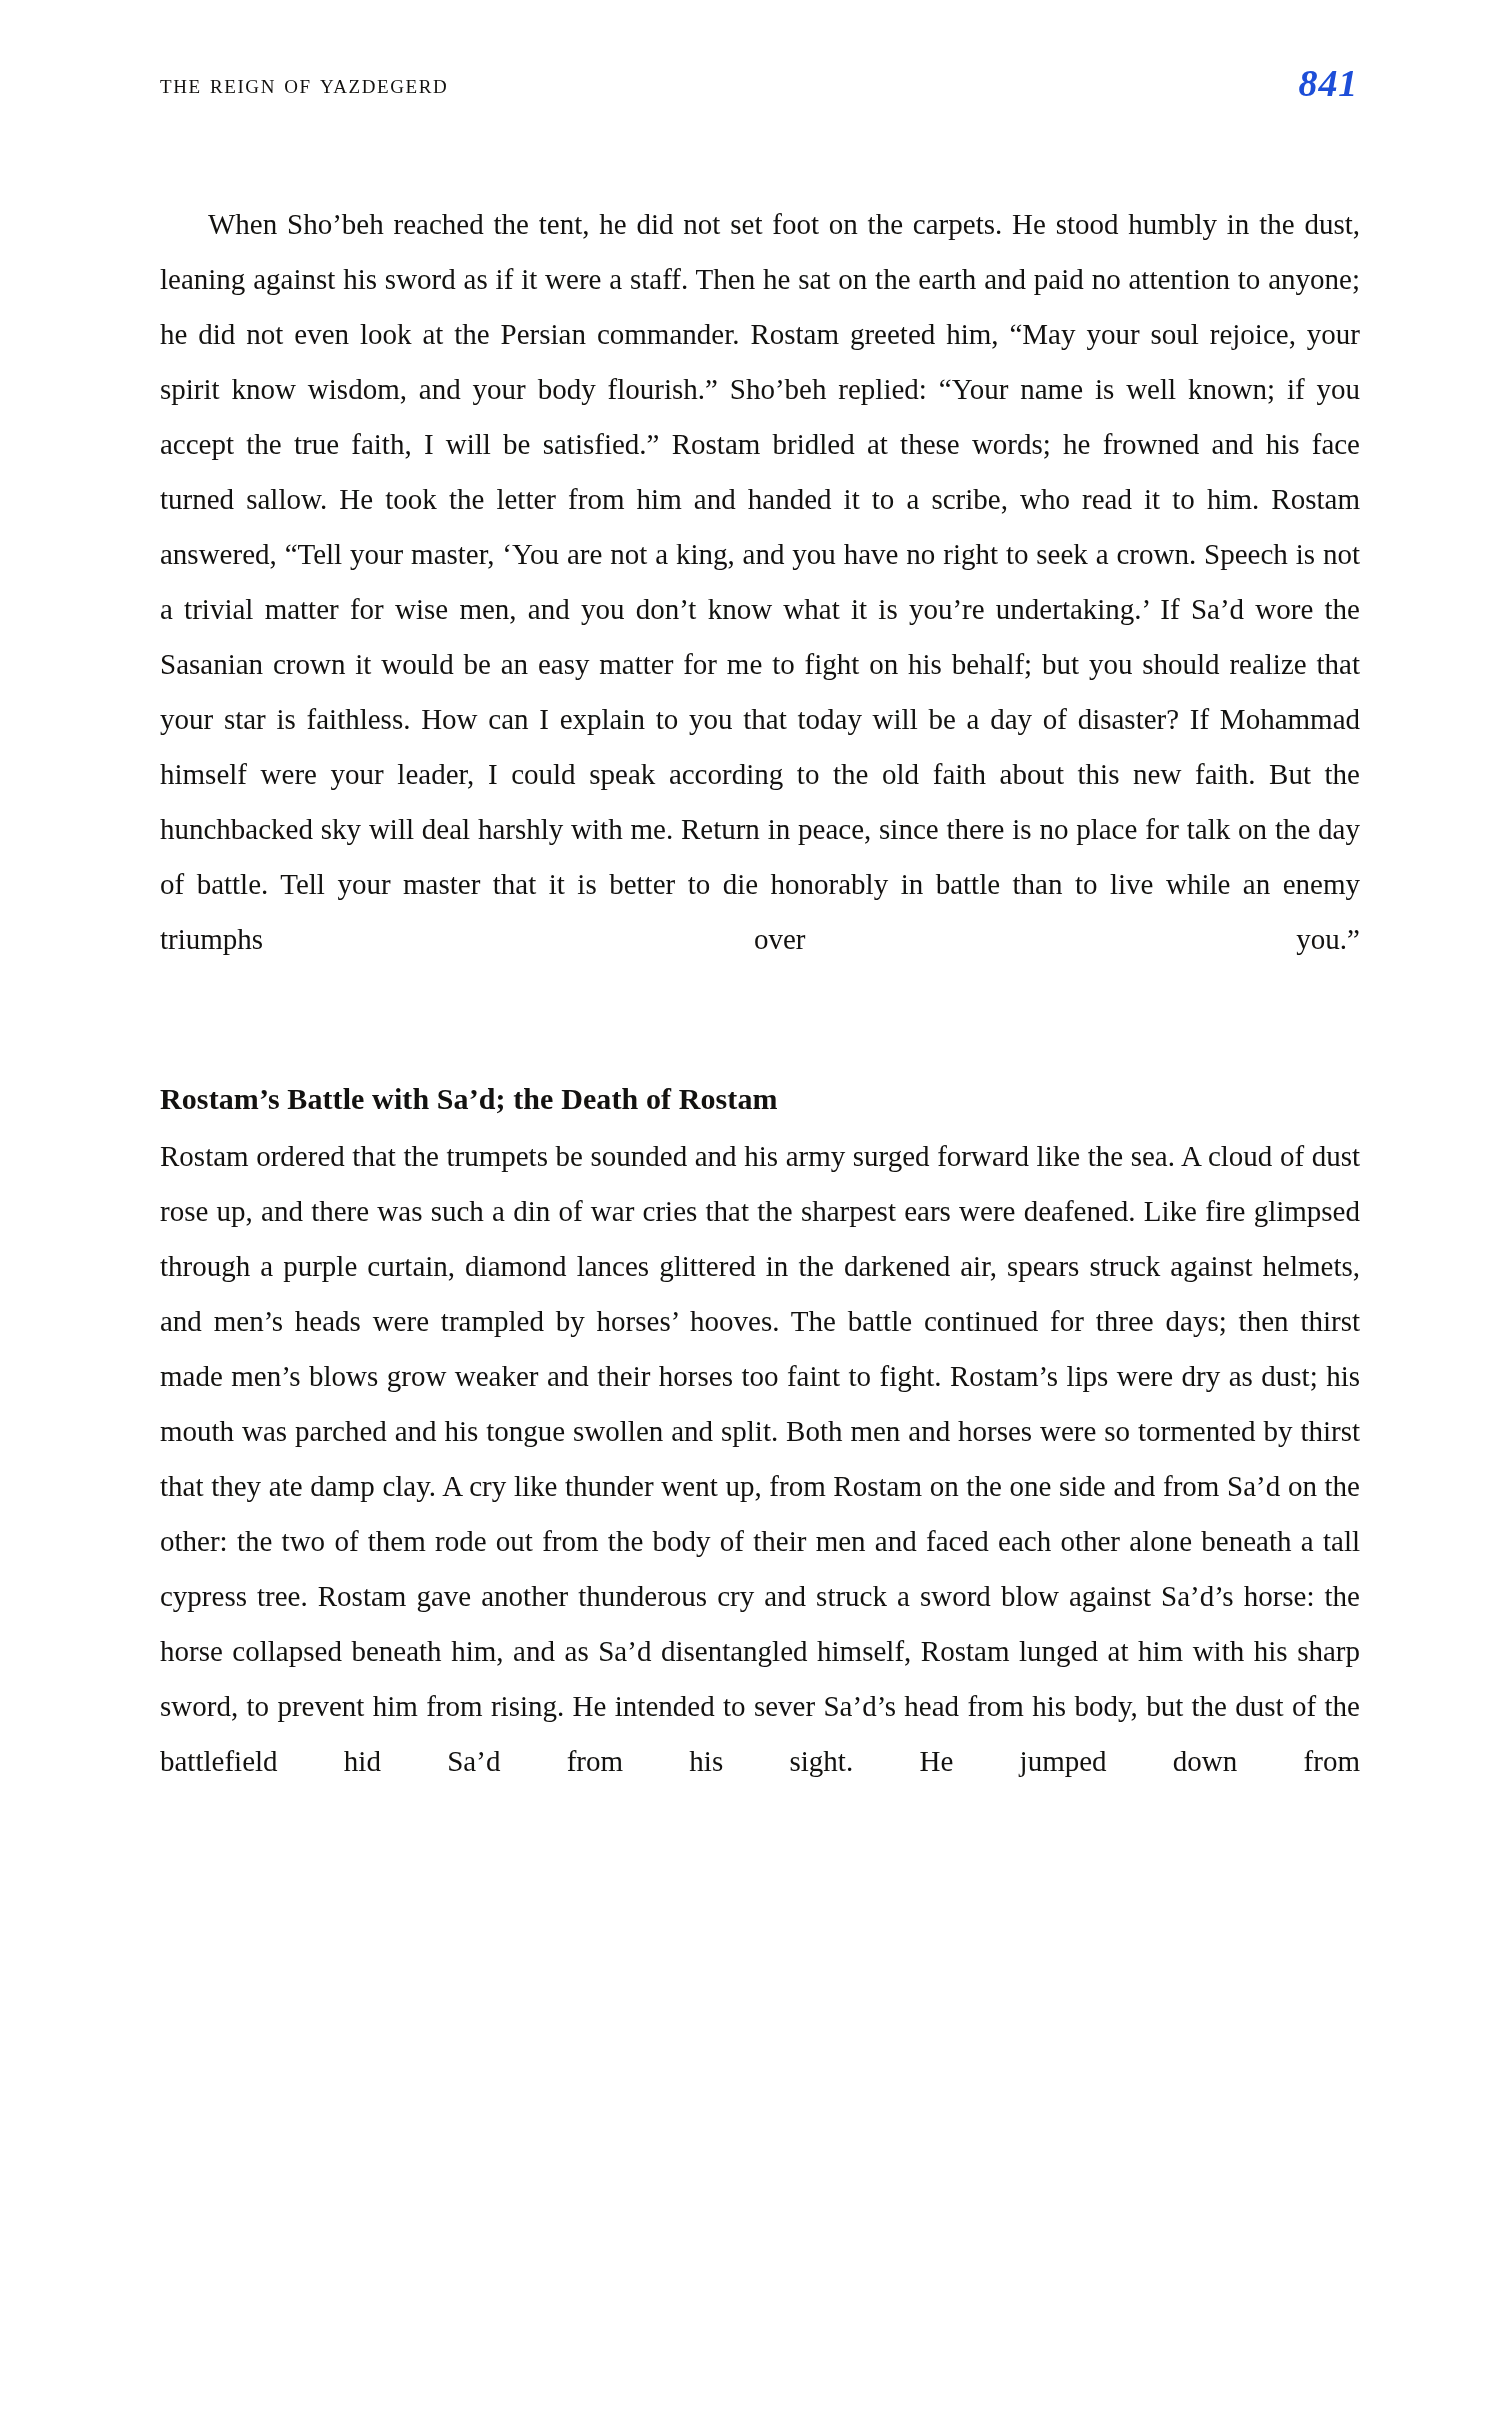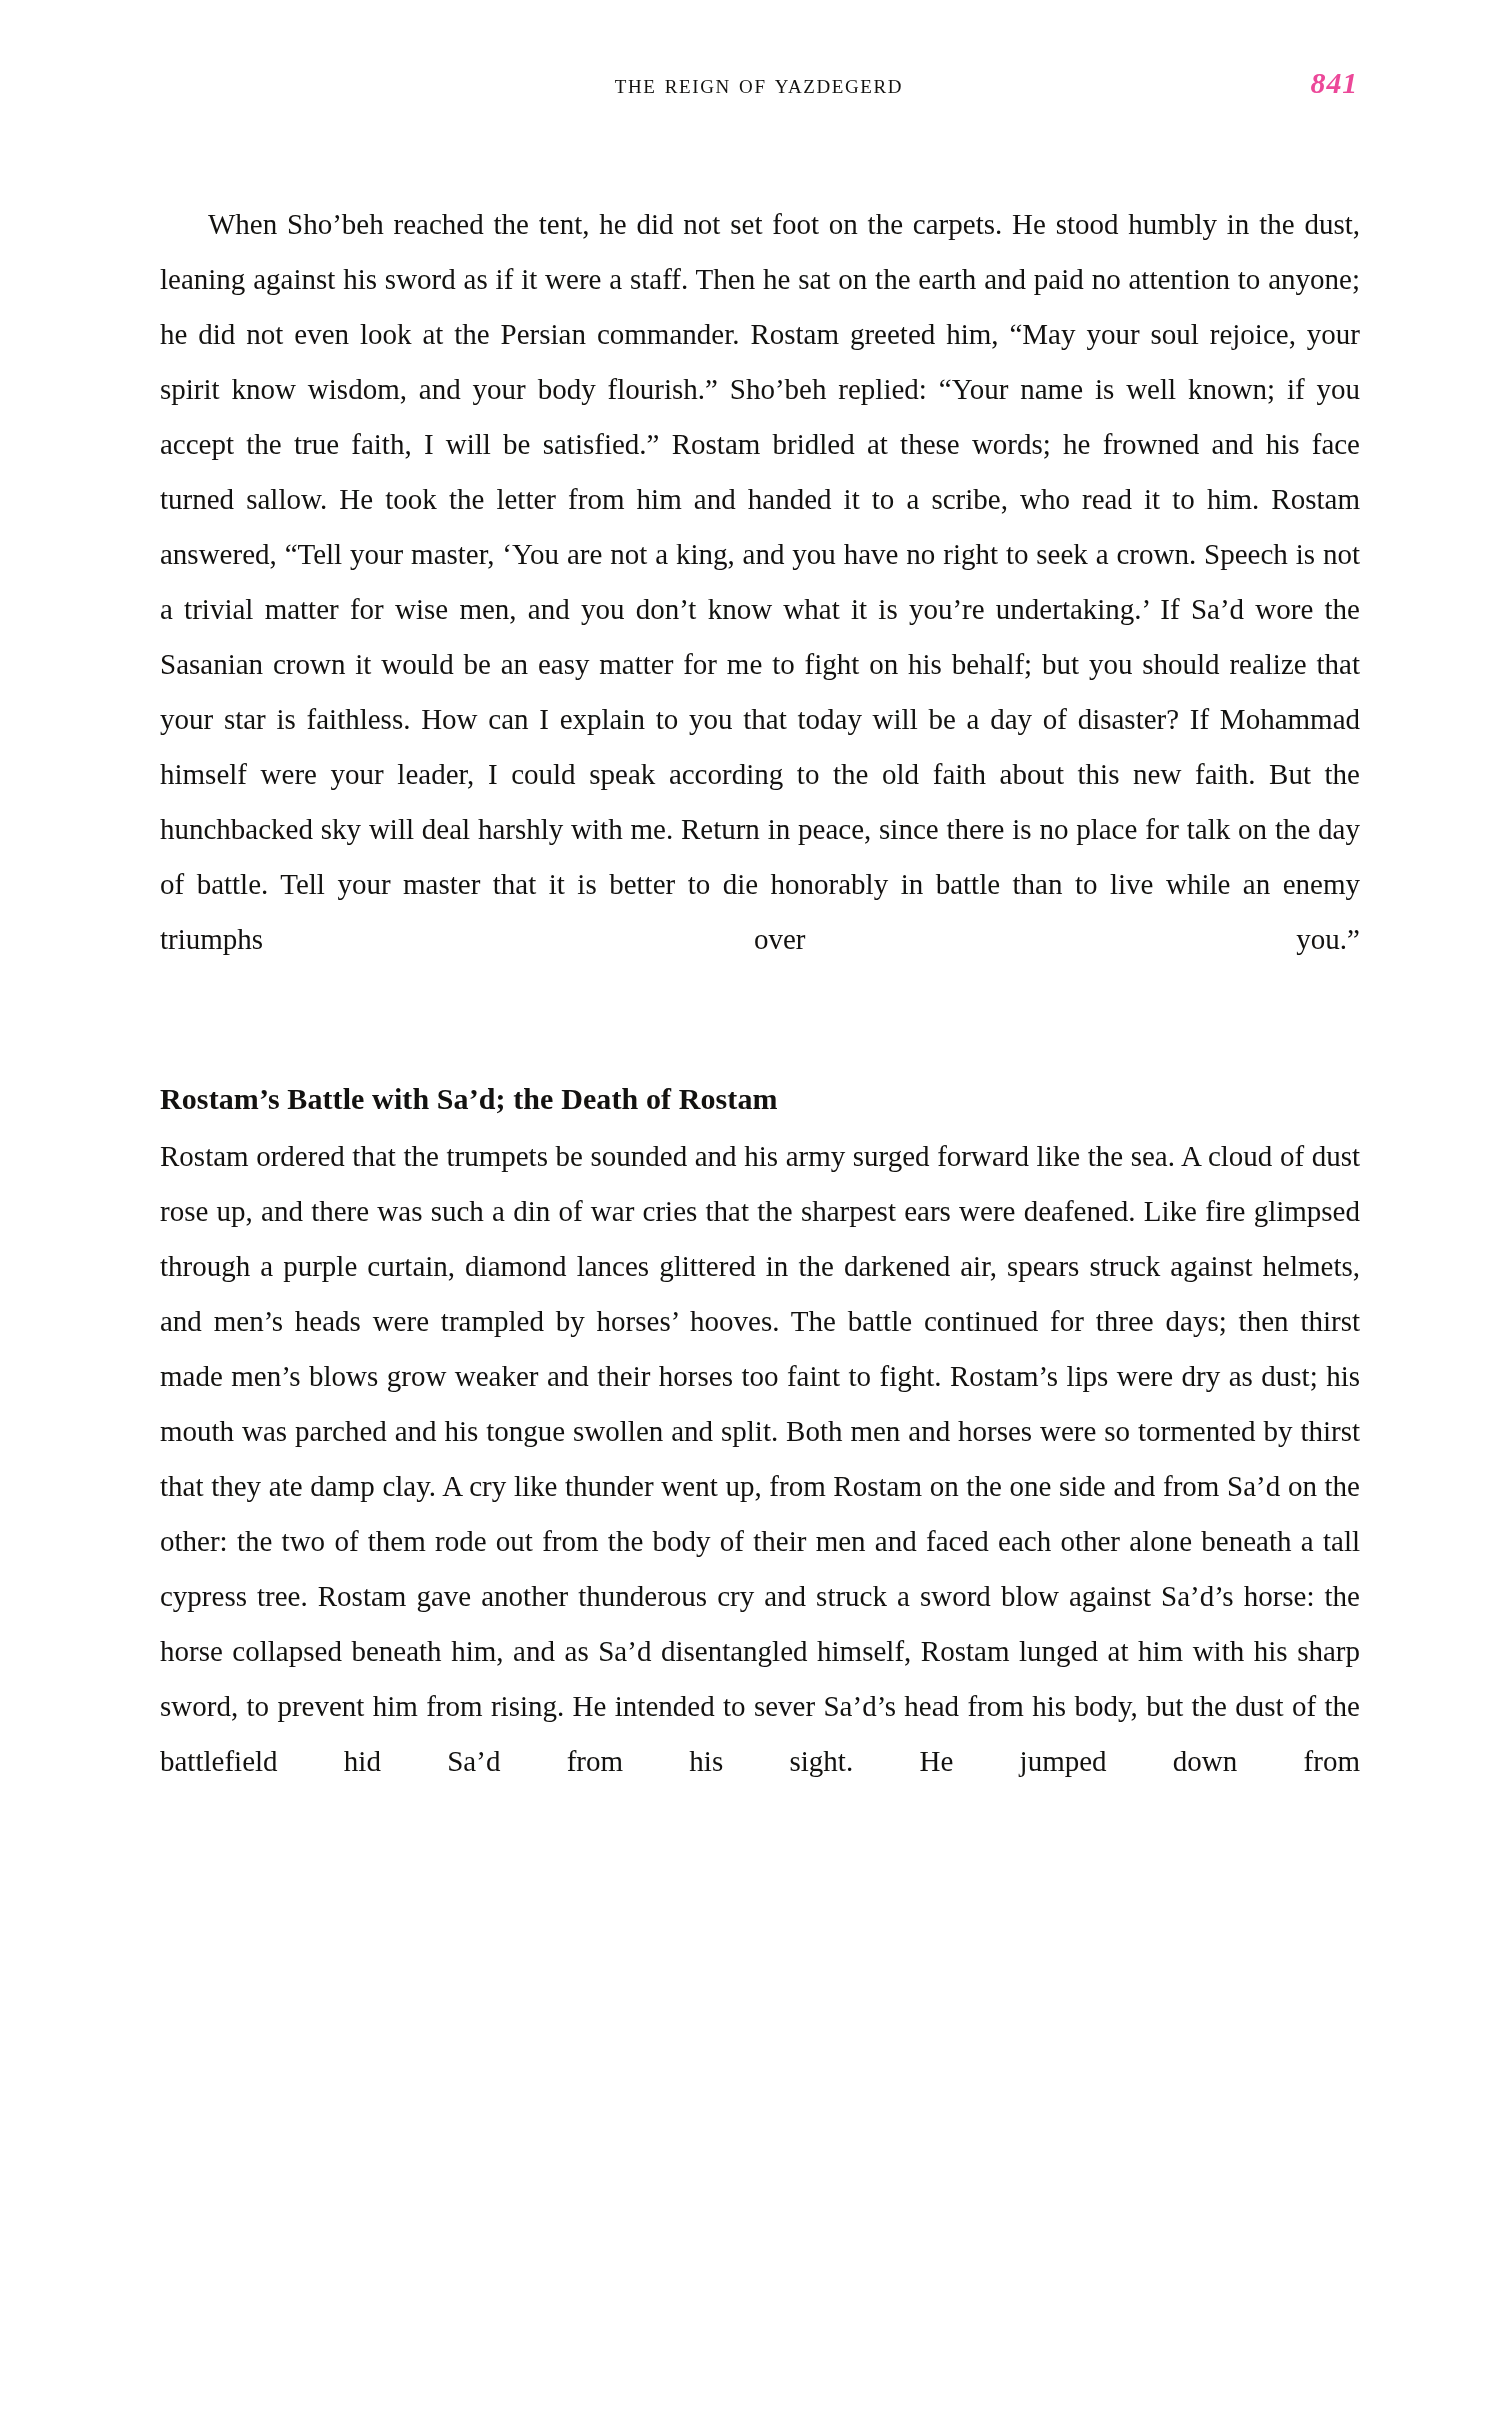--- a/index.html
+++ b/index.html
@@ -26,39 +26,38 @@
     left: 160px;
     top: 67px;
     width: 1198px;
     height: 44px;
   }
   .running-title {
     position: absolute;
     left: 0;
     right: 0;
     top: 0;
-    text-align: center;
     font-size: 26.5px;
     line-height: 34px;
     letter-spacing: 1.6px;
     font-variant: small-caps;
     text-transform: lowercase;
     color: #131210;
   }
   .running-title::first-letter { }
   .folio {
     position: absolute;
     right: 0;
     top: -1.6px;
-    font-size: 30px;
+    font-size: 38px;
     line-height: 36px;
     font-style: italic;
     font-weight: 700;
     letter-spacing: 0.8px;
-    color: #ec4899;
+    color: #1d4ed8;
   }
 
   
   .textblock {
     position: absolute;
     left: 160px;
     top: 197px;
     width: 1200px;
   }
 

